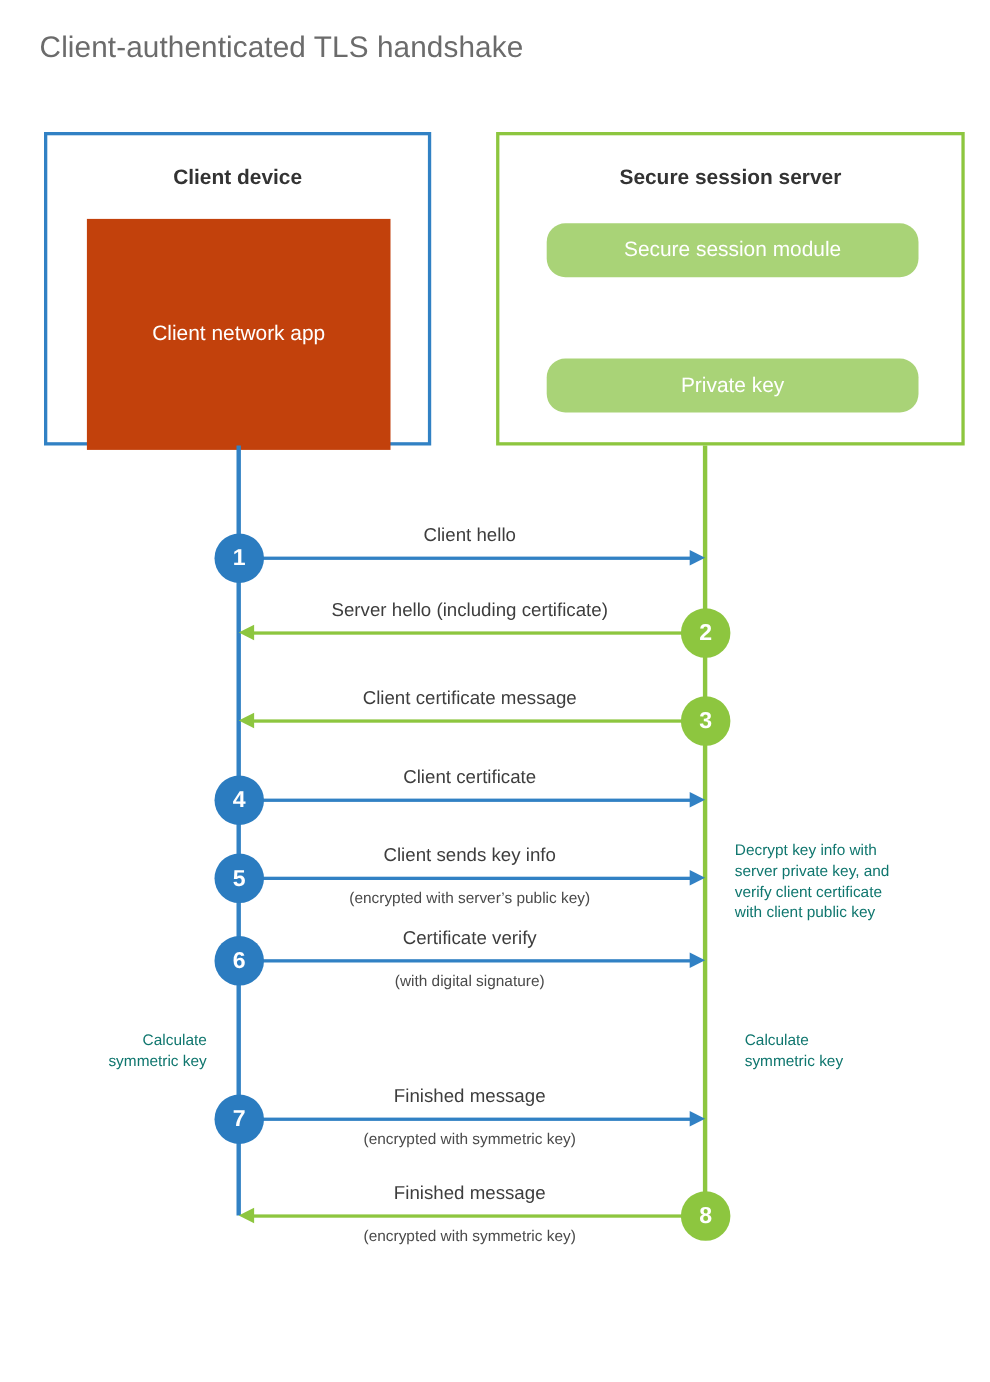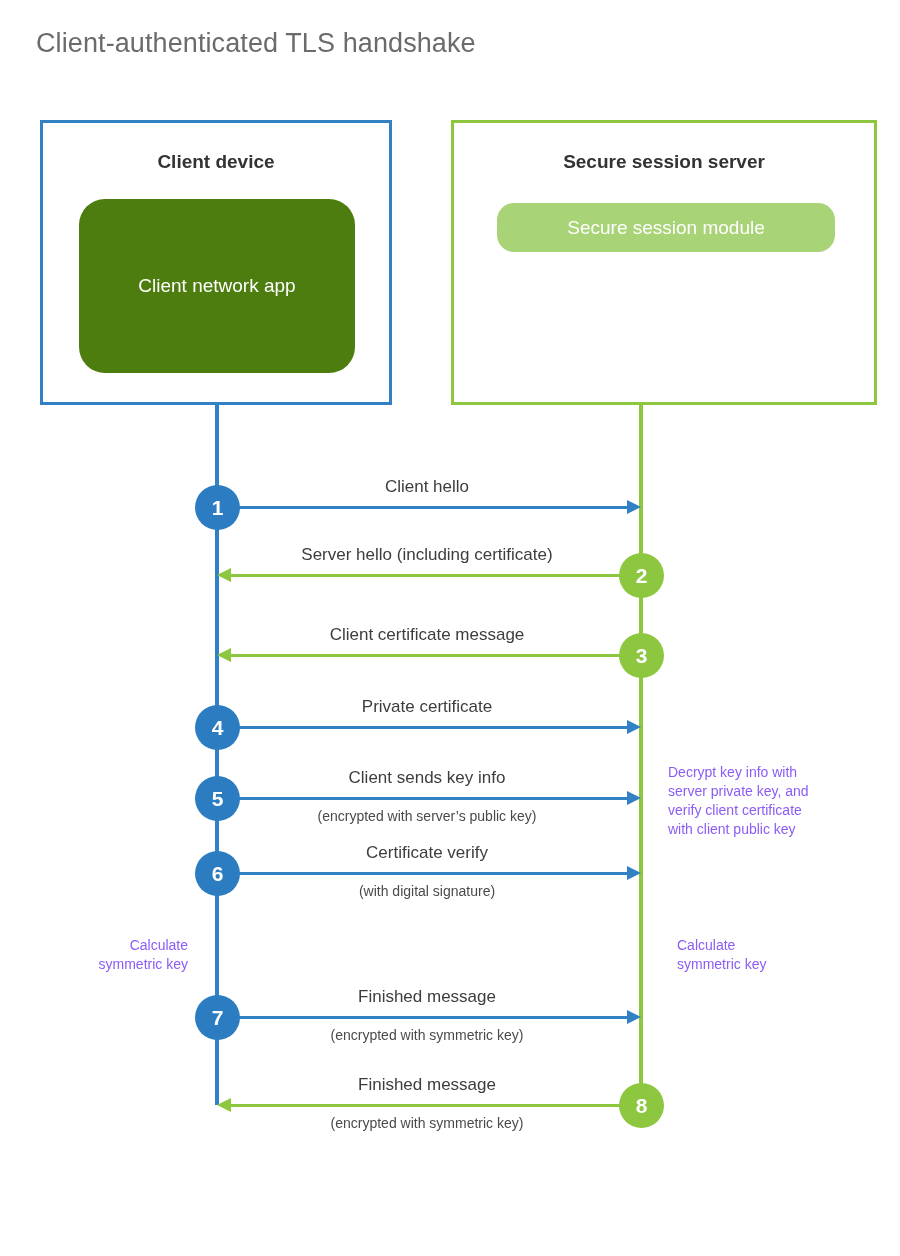--- a/index.html
+++ b/index.html
@@ -55,30 +55,29 @@
     color: #333333;
     margin-top: 28px;
   }
 
   
   #client-app-block {
     position: absolute;
     left: 36px;
     top: 76px;
     width: 276px;
-    height: 174px;
-    background: #4d7c0f;
+    height: 210px;
+    background: #c2410c;
     color: #ffffff;
     font-size: 19px;
     display: flex;
     align-items: center;
     justify-content: center;
     text-align: center;
     line-height: 1.35;
-    border-radius: 26px;
   }
   .server-block {
     position: absolute;
     left: 43px;
     width: 338px;
     height: 49px;
     background: #a9d377;
     color: #ffffff;
     font-size: 19px;
     display: flex;
@@ -186,21 +185,21 @@
   .step-circle.on-server {
     left: 619px;
     background: #8dc63f;
   }
 
   
   .side-note {
     position: absolute;
     font-size: 14px;
     line-height: 1.35;
-    color: #8b5cf6;
+    color: #0f766e;
     white-space: pre-line;
   }
   #note-client-calc {
     right: 712px;
     top: 936px;
     text-align: right;
   }
   #note-server-decrypt {
     left: 668px;
     top: 763px;
@@ -218,20 +217,21 @@
 <div id="page-title">Client-authenticated TLS handshake</div>
 
 <div class="participant-box" id="client-box">
   <div class="participant-title">Client device</div>
   <div id="client-app-block">Client network app</div>
 </div>
 
 <div class="participant-box" id="server-box">
   <div class="participant-title">Secure session server</div>
   <div class="server-block" id="server-block-0">Secure session module</div>
+  <div class="server-block" id="server-block-2">Private key</div>
 </div>
 
 <div class="lifeline" id="client-lifeline"></div>
 <div class="lifeline" id="server-lifeline"></div>
 
 <div class="msg from-client dir-right" style="top:507px">
   <div class="msg-label">Client hello</div>
   <div class="arrow-line"></div>
   <div class="arrow-head"></div>
 </div>
@@ -245,21 +245,21 @@
 <div class="step-circle on-server" style="top:553px">2</div>
 
 <div class="msg from-server dir-left" style="top:655px">
   <div class="msg-label">Client certificate message</div>
   <div class="arrow-line"></div>
   <div class="arrow-head"></div>
 </div>
 <div class="step-circle on-server" style="top:633px">3</div>
 
 <div class="msg from-client dir-right" style="top:727px">
-  <div class="msg-label">Private certificate</div>
+  <div class="msg-label">Client certificate</div>
   <div class="arrow-line"></div>
   <div class="arrow-head"></div>
 </div>
 <div class="step-circle on-client" style="top:705px">4</div>
 
 <div class="msg from-client dir-right" style="top:798px">
   <div class="msg-label">Client sends key info</div>
   <div class="arrow-line"></div>
   <div class="arrow-head"></div>
   <div class="msg-sublabel">(encrypted with server’s public key)</div>

